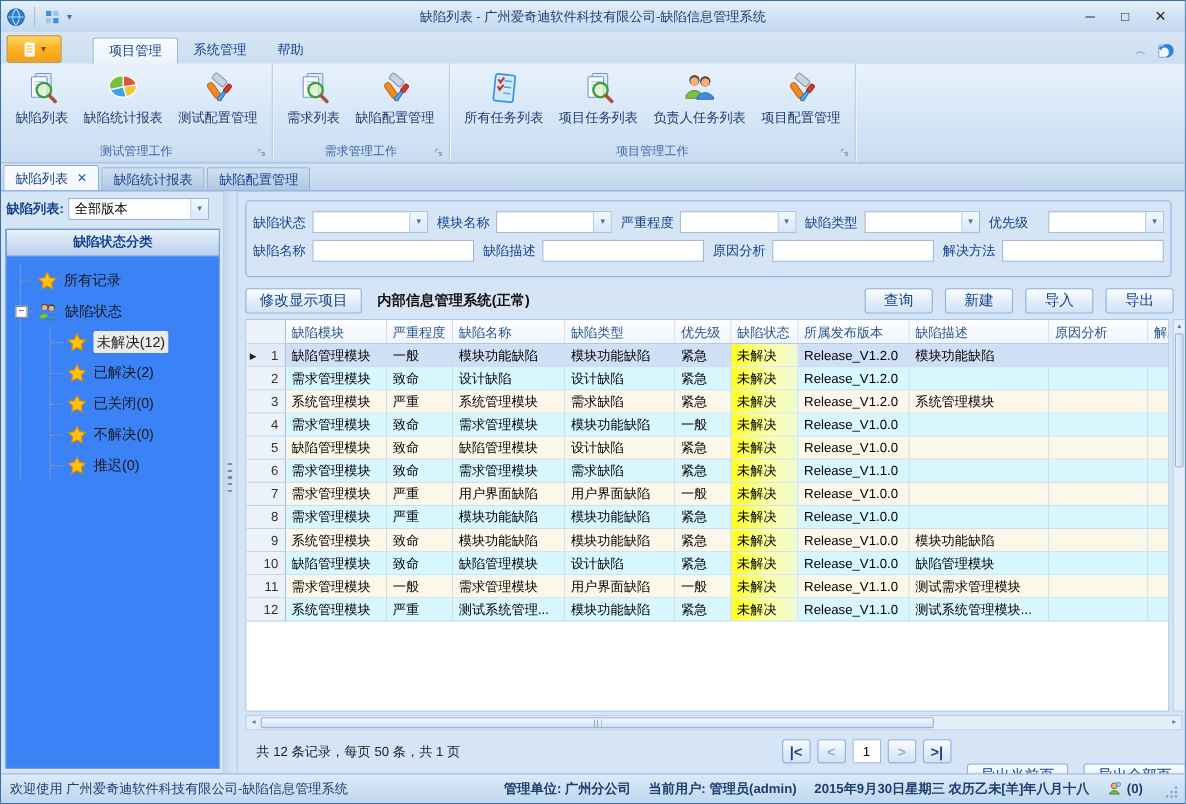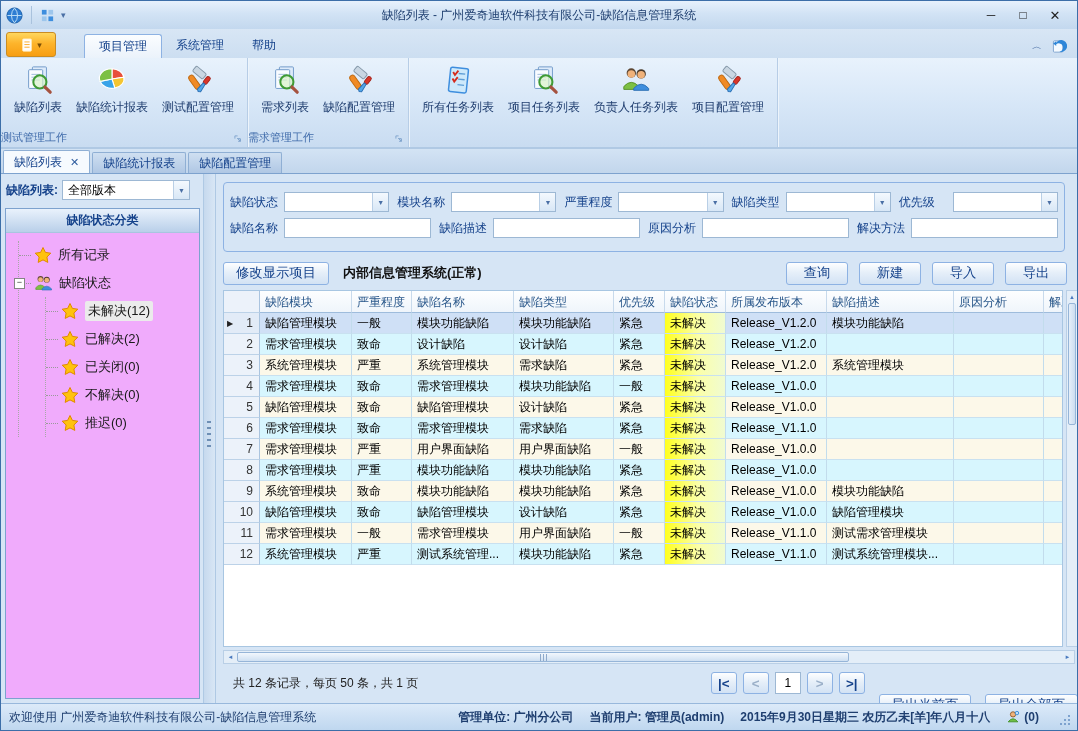--- a/index.html
+++ b/index.html
@@ -29,42 +29,42 @@
   .chev{color:#4A6FA5;font-size:10px;transform:scaleY(.8);}
 
   
   .ribbon-body{position:absolute;left:0;top:57px;right:0;height:89px;
     background:linear-gradient(#E8F2FC,#D6E6F7 55%,#C9DCF1);border-bottom:2px solid #B0C9E4;display:flex;}
   .rgroup{position:relative;display:flex;flex-direction:column;padding:2px 6px 17px;border-right:1px solid #B7CDE6;box-shadow:1px 0 0 #EDF4FB;}
   .rgroup-items{display:flex;align-items:flex-start;flex:1;}
   .rbtn{display:flex;flex-direction:column;align-items:center;padding:5px 7px 2px;border-radius:3px;}
   .rbtn .icn svg{display:block;}
   .rbtn-label{margin-top:4px;color:#1E3C6E;white-space:nowrap;}
-  .rgroup-footer{position:absolute;left:0;right:0;bottom:2px;color:#3E6AAA;font-size:11px;}
+  .rgroup-footer{position:absolute;left:0;right:0;bottom:2px;text-align:center;color:#3E6AAA;font-size:11px;}
   .launcher{position:absolute;right:4px;bottom:1px;}
 
   
   .doc-tabbar{position:absolute;left:0;top:148px;right:0;height:24px;background:linear-gradient(#D3E3F4,#C2D6EC);display:flex;align-items:flex-end;padding-left:2px;}
   .dtab{height:20px;line-height:20px;padding:0 10px;margin-right:2px;color:#15428B;
     background:linear-gradient(#CFDFF1,#AFC7E4);border:1px solid #8FAFD4;border-bottom:none;border-radius:2px 2px 0 0;}
   .dtab.active{background:#F6FAFE;height:22px;line-height:22px;display:flex;align-items:center;gap:8px;}
   .dtab .close-x{color:#2E5C9E;font-size:11px;font-weight:bold;}
 
   
   .content{position:absolute;left:0;top:172px;right:0;height:533px;background:#D6E5F5;border-top:1px solid #7DA2CE;}
 
   
   .sidebar{position:absolute;left:0;top:0;width:202px;bottom:0;}
   .version-row{display:flex;align-items:center;gap:4px;padding:6px 0 0 5px;}
   .version-label{font-weight:bold;color:#15428B;white-space:nowrap;}
   .combo{position:relative;background:#fff;border:1px solid #9DB8D4;height:20px;display:flex;align-items:center;padding-left:5px;box-sizing:border-box;}
   .combo .combo-btn{position:absolute;right:0;top:0;bottom:0;width:15px;border-left:1px solid #B9CFE6;
     background:linear-gradient(#F4F9FE,#D8E7F6);display:flex;align-items:center;justify-content:center;color:#4A6FA5;font-size:7px;}
   .version-combo{width:128px;}
-  .tree-panel{position:absolute;left:4px;right:3px;top:34px;bottom:8px;border:1px solid #7DA2CE;background:#f0abfc;overflow:hidden;}
+  .tree-panel{position:absolute;left:4px;right:3px;top:34px;bottom:8px;border:1px solid #7DA2CE;background:#3b82f6;overflow:hidden;}
   .tree-header{height:23px;line-height:23px;text-align:center;font-weight:bold;color:#15428B;
     background:linear-gradient(#E9F2FC,#B9CFE9);border-bottom:1px solid #A9C4E0;}
   .tree{padding:8px 0 0 0;}
   .titem{position:relative;display:flex;align-items:center;height:28px;color:#1A1A1A;font-size:13px;}
   .titem .stub{width:12px;border-top:1px dotted #9A9A9A;margin-right:3px;}
   .titem .icn{margin-right:6px;display:flex;}
   .tree-root{margin-left:12px;border-left:1px dotted #A8A8A8;}
   .tree-branch{margin-left:26px;border-left:1px dotted #A8A8A8;}
   .expander{width:9px;height:9px;border:1px solid #848484;background:#fff;color:#333;font-size:9px;line-height:7px;text-align:center;
     position:absolute;left:-5px;top:9px;z-index:2;}
@@ -347,20 +347,26 @@
                 </g>
                 <g transform="rotate(38 23 19)">
                   <rect x="21" y="11" width="4.5" height="9" rx="2" fill="#D8362A" stroke="#A32218"></rect>
                   <path d="M22 20 h2.5 l1 9 -2.2 1.5 -2.2-1.5 z" fill="#53A7E8" stroke="#2B6FB4"></path>
                 </g>
               </svg>
             </span>
             <div class="rbtn-label">项目配置管理</div>
           </div>
         </div>
+        <div class="rgroup-footer"><span class="rgroup-title">项目管理工作</span><span class="icn launcher">
+            <svg viewBox="0 0 10 10" width="9" height="9">
+              <path d="M1 4 V1 H4" fill="none" stroke="#7EA3CC"></path>
+              <path d="M4 4 h3 v3 M7 7 L3.5 3.5 M7 7 h-2.5 M7 7 v-2.5" stroke="#7EA3CC" fill="none"></path>
+            </svg>
+          </span></div>
       </div>
     </div>
 
   <div class="doc-tabbar" id="doc-tabs">
       <div class="dtab active">缺陷列表<span class="close-x">✕</span></div>
       <div class="dtab">缺陷统计报表</div>
       <div class="dtab">缺陷配置管理</div>
     </div>
 
   <div class="content">

